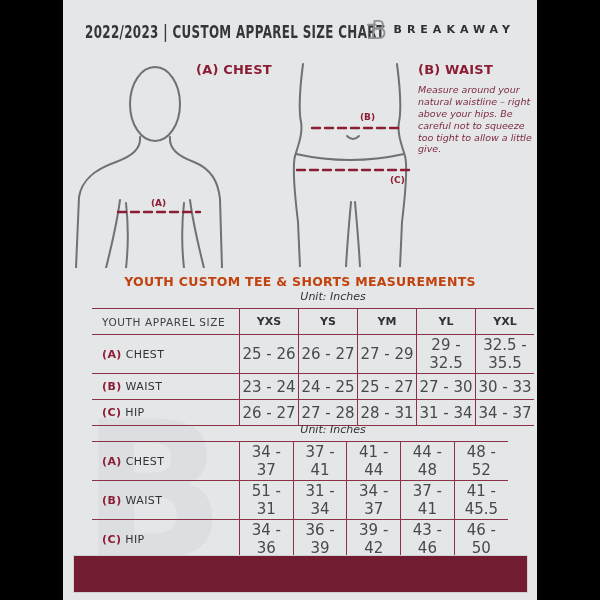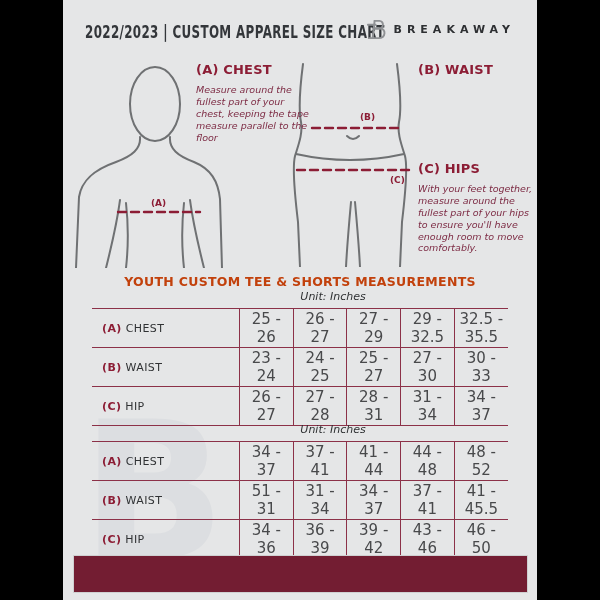--- a/index.html
+++ b/index.html
@@ -101,34 +101,38 @@
       <path d="M61 140 C59 162 57 185 56 205"></path>
       <path d="M65 140 C67 162 69 185 70 205"></path>
       <path class="dash" d="M22 66 L110 66"></path>
       <path class="dash" d="M7 108 L122 108"></path>
       <text class="marker" x="70" y="58">(B)</text>
       <text class="marker" x="100" y="121">(C)</text>
     </svg>
 
     <div class="guide g-chest">
       <div class="guide-h">(A) CHEST</div>
-      <div class="guide-p">Measure around the fullest part of your chest, keeping the tape measure parallel to the floor</div>
     </div>
     <div class="guide g-waist">
       <div class="guide-h">(B) WAIST</div>
-    </div>
-    <div class="guide g-hips">
-      <div class="guide-h">(C) HIPS</div>
-      <div class="guide-p">With your feet together, measure around the fullest part of your hips to ensure you'll have enough room to move comfortably.</div>
+      <div class="guide-p">Measure around your natural waistline – right above your hips. Be careful not to squeeze too tight to allow a little give.</div>
     </div>
 
     <div class="tbl-title t-youth-title">YOUTH CUSTOM TEE &amp; SHORTS MEASUREMENTS</div>
     <div class="tbl-unit t-youth-unit">Unit: Inches</div>
     <table class="size tb-youth">
       <tbody>
+          <tr>
+        <td class="lblcell">YOUTH APPAREL SIZE</td>
+        <td class="v szhdr">YXS</td>
+        <td class="v szhdr">YS</td>
+        <td class="v szhdr">YM</td>
+        <td class="v szhdr">YL</td>
+        <td class="v szhdr">YXL</td>
+      </tr>
       <tr>
         <td class="lblcell rowlbl">
           <span class="pfx">(A)</span>
           <span>CHEST</span>
         </td>
         <td class="v val">25 - 26</td>
         <td class="v val">26 - 27</td>
         <td class="v val">27 - 29</td>
         <td class="v val">29 - 32.5</td>
         <td class="v val">32.5 - 35.5</td>

